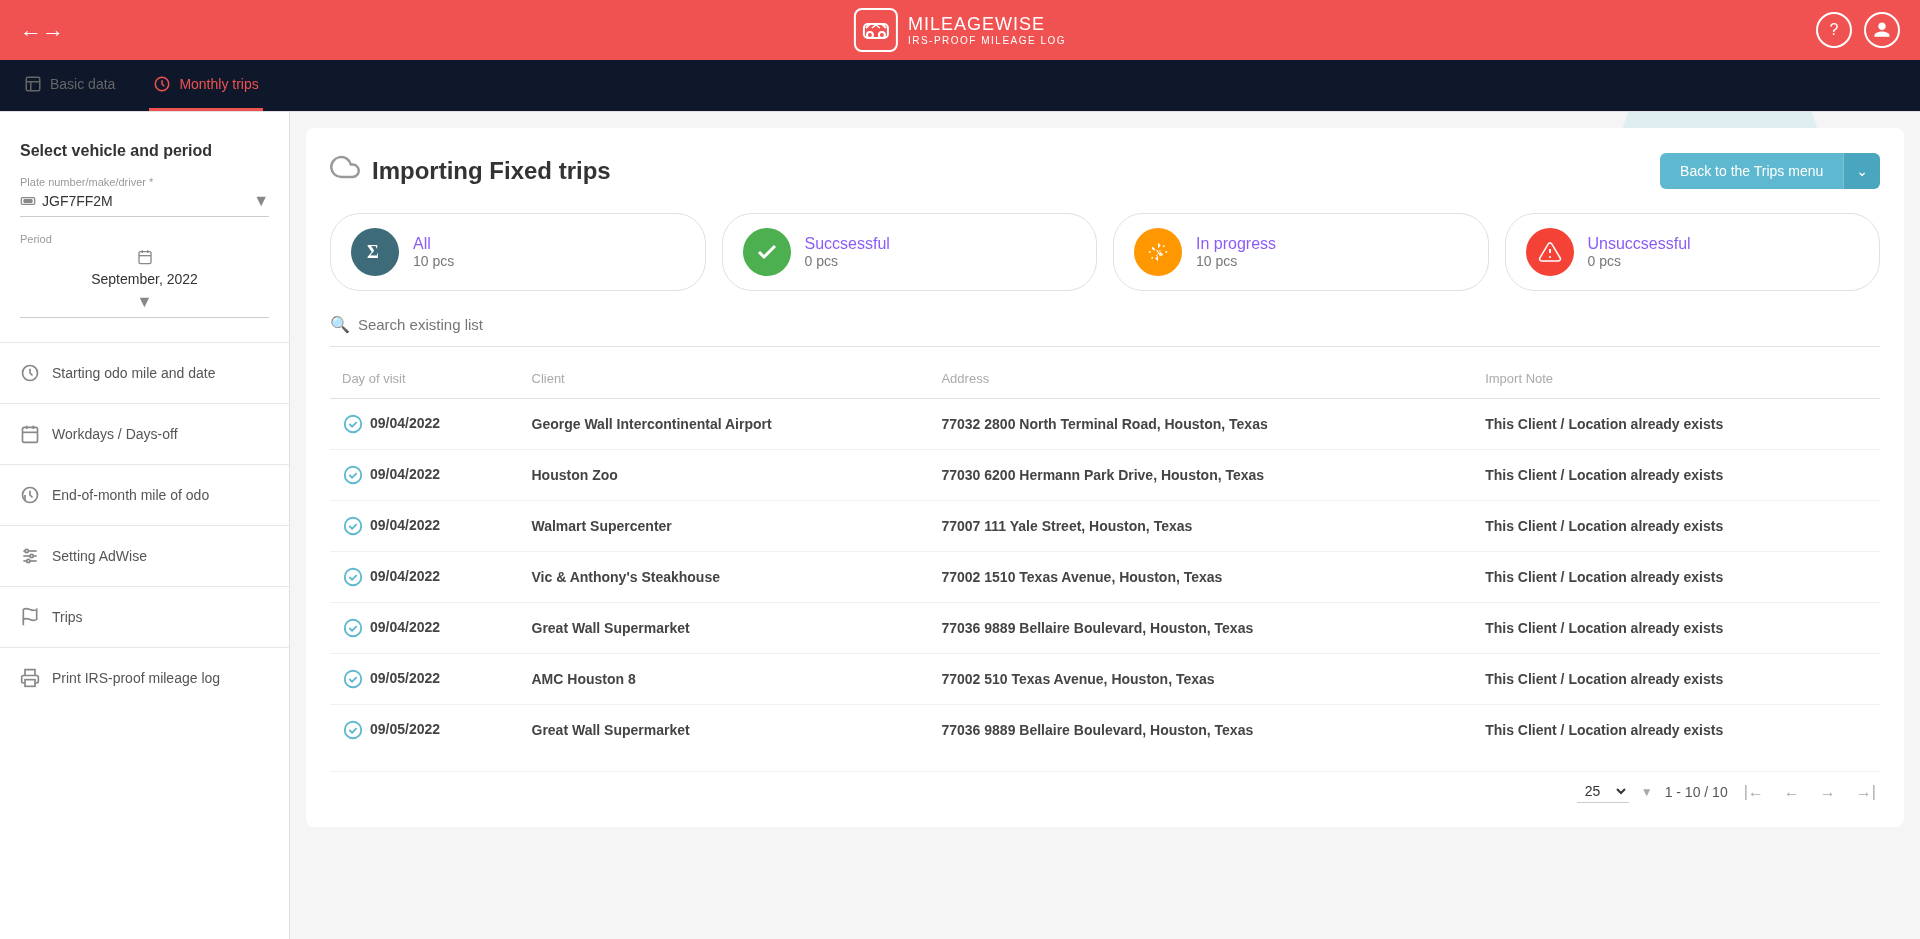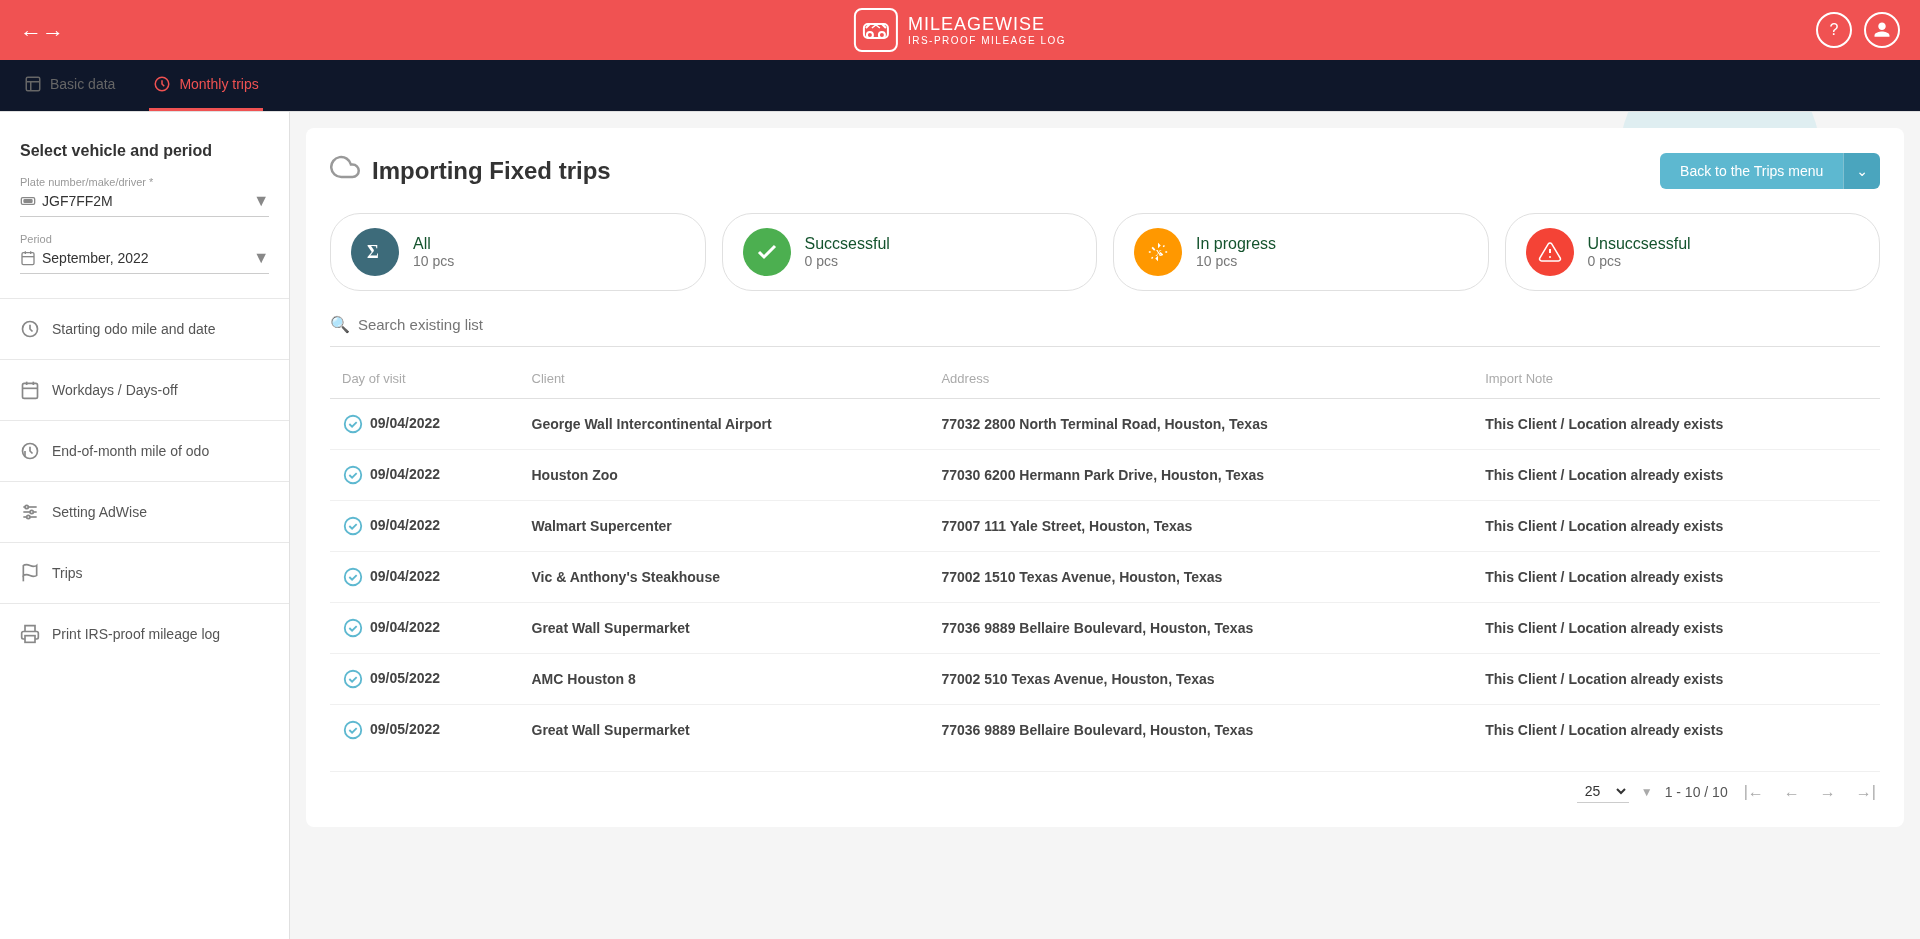--- a/index.html
+++ b/index.html
@@ -145,21 +145,21 @@
     }
     .status-icon {
       width: 48px; height: 48px; border-radius: 50%;
       display: flex; align-items: center; justify-content: center;
       font-size: 22px; flex-shrink: 0;
     }
     .status-icon.blue { background: #3d6b7a; color: white; }
     .status-icon.green { background: #4caf50; color: white; }
     .status-icon.orange { background: #ff9800; color: white; }
     .status-icon.red { background: #f44336; color: white; }
-    .status-info .status-label { font-size: 16px; color: #14532d; }
+    .status-info .status-label { font-size: 16px; color: #8b5cf6; }
     .status-info .status-count { font-size: 14px; color: #777; }
 
     
     .search-row {
       margin-bottom: 16px;
       border-bottom: 1px solid #e0e0e0;
       padding-bottom: 12px;
     }
     .search-input-wrap {
       display: flex; align-items: center; gap: 8px;
@@ -265,21 +265,21 @@
             <rect x="2" y="7" width="20" height="10" rx="2"></rect>
             <rect x="6" y="10" width="12" height="4" rx="1" fill="#888"></rect>
           </svg>
         <span style="font-size:14px;color:#333;flex:1;">JGF7FF2M</span>
         <span style="color:#888;cursor:pointer;">▼</span>
       </div>
     </div>
 
     <div class="sidebar-field-group">
       <div class="sidebar-field-label">Period</div>
-      <div style="display:flex; align-items:center; gap:6px; border-bottom:1px solid #ccc; padding-bottom:6px;">
+      <div style="display:flex; align-items:center; gap:6px; border-bottom:1px solid #ccc; padding-bottom:6px;flex-direction:column;">
         <svg width="16" height="16" viewBox="0 0 24 24" fill="none" stroke="#888" stroke-width="2">
             <rect x="3" y="4" width="18" height="18" rx="2"></rect>
             <line x1="16" y1="2" x2="16" y2="6"></line>
             <line x1="8" y1="2" x2="8" y2="6"></line>
             <line x1="3" y1="10" x2="21" y2="10"></line>
           </svg>
         <span style="font-size:14px;color:#333;flex:1;">September, 2022</span>
         <span style="color:#888;cursor:pointer;">▼</span>
       </div>
     </div>

